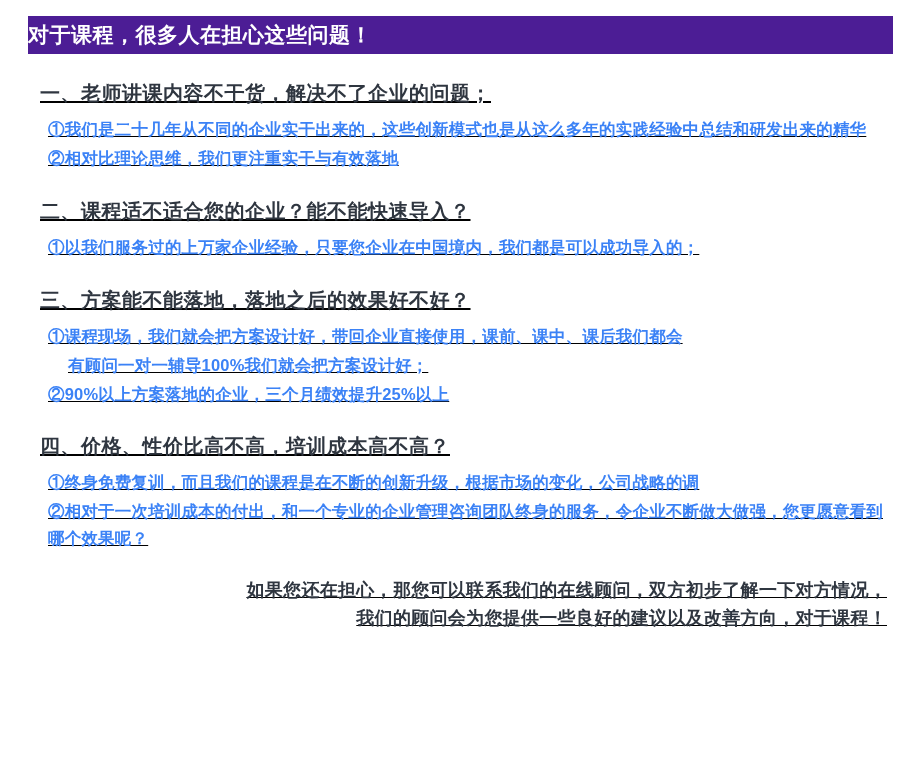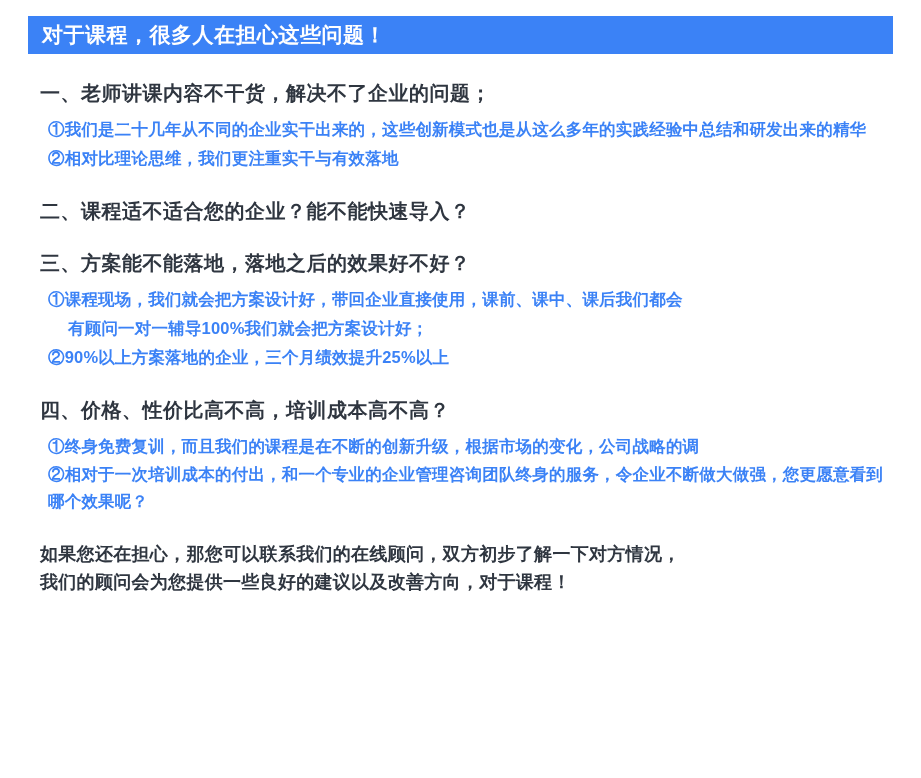--- a/index.html
+++ b/index.html
@@ -15,33 +15,33 @@
   }
   .page {
     position: relative;
     width: 921px;
     height: 778px;
     box-sizing: border-box;
     padding: 0;
   }
   .header-bar {
     margin: 16px 28px 0 28px;
-    background: #3b82f6;
+    background: #4c1d95;
     color: #ffffff;
     font-size: 21px;
     font-weight: bold;
     line-height: 38px;
     height: 38px;
-    padding-left: 14px;
     letter-spacing: 0.5px;
     white-space: nowrap;
     overflow: hidden;
   }
   .body-wrap {
     padding: 0 34px 0 40px;
+    text-decoration: underline;
   }
   .section {
     margin-top: 0;
   }
   .q {
     color: #2f3640;
     font-size: 20px;
     font-weight: bold;
     letter-spacing: 0.5px;
     margin-top: 26px;
@@ -64,20 +64,21 @@
     display: block;
     padding-left: 20px;
   }
   .closing {
     color: #2f3640;
     font-size: 18px;
     font-weight: bold;
     line-height: 1.55;
     margin-top: 26px;
     letter-spacing: 0.3px;
+    text-align: right;
   }
   .sec2 .a { margin-top: 6px; }
   .sec1 .a { line-height: 1.65; }
 </style>
 </head>
 <body>
 
 <div class="page">
 
   <div class="header-bar">对于课程，很多人在担心这些问题！</div>
@@ -85,20 +86,21 @@
   <div class="body-wrap">
 
     <div class="section sec1">
       <div class="q">一、老师讲课内容不干货，解决不了企业的问题；</div>
       <div class="a">①我们是二十几年从不同的企业实干出来的，这些创新模式也是从这么多年的实践经验中总结和研发出来的精华</div>
       <div class="a">②相对比理论思维，我们更注重实干与有效落地</div>
     </div>
 
     <div class="section sec2">
       <div class="q">二、课程适不适合您的企业？能不能快速导入？</div>
+      <div class="a">①以我们服务过的上万家企业经验，只要您企业在中国境内，我们都是可以成功导入的；</div>
     </div>
 
     <div class="section sec3">
       <div class="q">三、方案能不能落地，落地之后的效果好不好？</div>
       <div class="a">①课程现场，我们就会把方案设计好，带回企业直接使用，课前、课中、课后我们都会</div>
       <div class="a indent-hang">
           <span class="cont">有顾问一对一辅导100%我们就会把方案设计好；</span>
         </div>
       <div class="a">②90%以上方案落地的企业，三个月绩效提升25%以上</div>
     </div>

